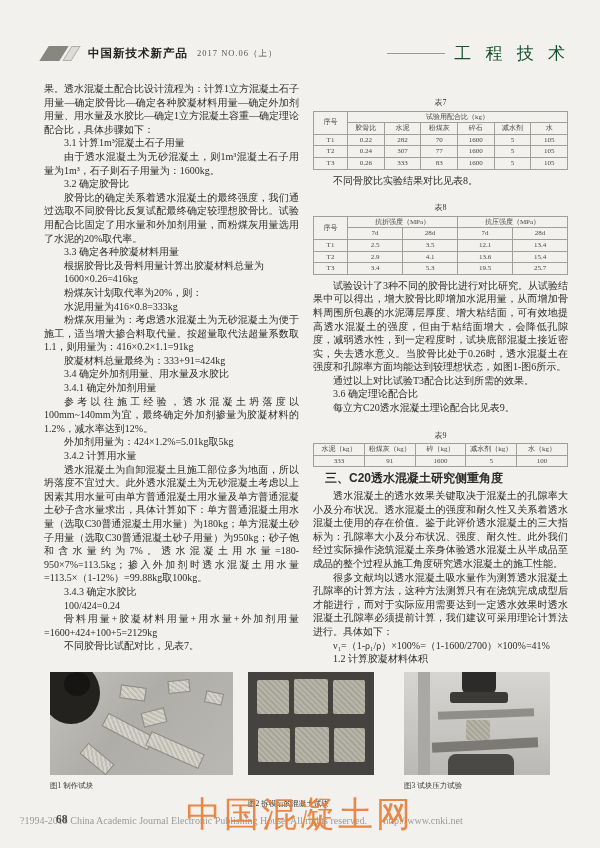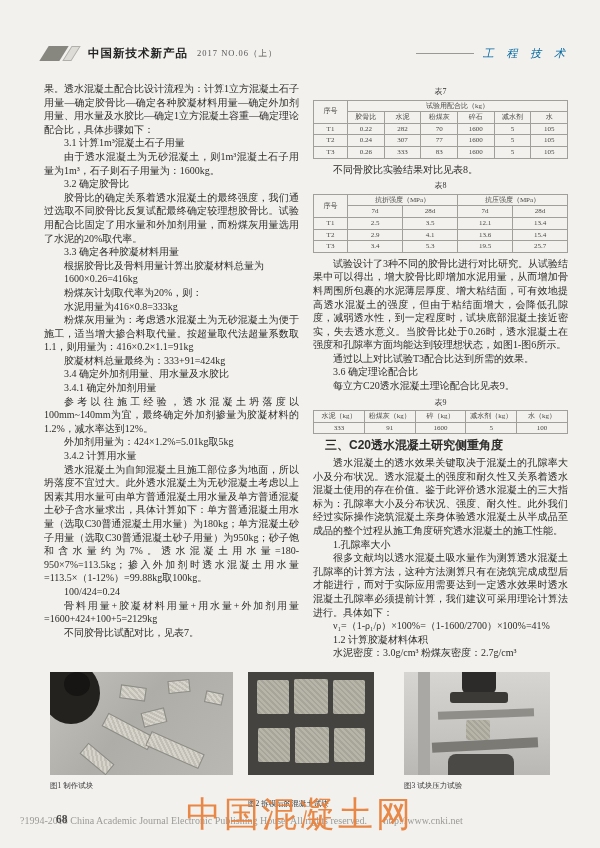--- a/index.html
+++ b/index.html
@@ -14,32 +14,32 @@
             display:flex; align-items:center;margin-top:10px; }
   .logo { display:flex; align-items:center; }
   .logo .solid { width:20px; height:15px; background:#87867f; transform:skewX(-32deg); }
   .logo .outline { width:9px; height:15px; border:1px solid #b0afa9; background:#dddcd7;
                    transform:skewX(-32deg); margin-left:3px; }
   .journal-name { font-family:"Liberation Sans","DejaVu Sans",sans-serif; font-weight:bold;
                   font-size:11.5px; margin-left:12px; letter-spacing:1px; color:#222; }
   .issue { font-size:8.5px; color:#555; margin-left:9px; letter-spacing:1px; margin-top:2px; }
   .spacer { flex:1; }
   .rule { width:58px; height:1px; background:#9a9996; margin-right:9px; }
-  .section-name { font-style:italic; font-size:11px; letter-spacing:5px; color:#0369a1; }
+  .section-name { font-size:17px; letter-spacing:5px; color:#14532d; }
   
   .columns { position:absolute; top:82px; left:44px; width:524px; height:584px;
              display:flex; gap:14px; }
   .col { width:255px; height:100%; overflow:hidden; text-align:justify;
          font-size:10px; line-height:13.6px; }
   .col p { margin:0; }
   .ind { text-indent:2em; }
   .bighead { font-family:"Liberation Sans","DejaVu Sans",sans-serif; font-weight:bold;
              font-size:12px; text-indent:1em; margin:5px 0 3px !important; }
   
-  .ttitle { text-align:center; font-size:8px; color:#333; margin:3px 0 1px !important;
+  .ttitle { text-align:center; font-size:8px; color:#333; margin:14px 0 1px !important;
             text-indent:0; }
   table.dt { width:100%; border-collapse:collapse; font-size:7px; color:#4a4946;
              text-align:center; margin:1px 0 4px; table-layout:fixed; }
   table.dt td, table.dt th { border:0.6px solid #a09f9a; padding:1px 0; font-weight:normal;
              line-height:8.6px; overflow:hidden; white-space:nowrap; }
   table.dt .idcol { width:34px; }
   
   .photo { position:absolute; top:672px; height:103px; overflow:hidden; }
   .caption { position:absolute; top:781px; font-size:7.5px; color:#333; text-align:left; }
   .ph1 { left:50px; width:183px;
@@ -94,20 +94,21 @@
       <p class="ind">粉煤灰计划取代率为20%，则：</p>
       <p class="ind">水泥用量为416×0.8=333kg</p>
       <p class="ind">粉煤灰用量为：考虑透水混凝土为无砂混凝土为便于施工，适当增大掺合料取代量。按超量取代法超量系数取1.1，则用量为：416×0.2×1.1=91kg</p>
       <p class="ind">胶凝材料总量最终为：333+91=424kg</p>
       <p class="ind">3.4 确定外加剂用量、用水量及水胶比</p>
       <p class="ind">3.4.1 确定外加剂用量</p>
       <p class="ind">参考以往施工经验，透水混凝土坍落度以100mm~140mm为宜，最终确定外加剂掺量为胶凝材料的1.2%，减水率达到12%。</p>
       <p class="ind">外加剂用量为：424×1.2%=5.01kg取5kg</p>
       <p class="ind">3.4.2 计算用水量</p>
       <p class="ind">透水混凝土为自卸混凝土且施工部位多为地面，所以坍落度不宜过大。此外透水混凝土为无砂混凝土考虑以上因素其用水量可由单方普通混凝土用水量及单方普通混凝土砂子含水量求出，具体计算如下：单方普通混凝土用水量（选取C30普通混凝土用水量）为180kg；单方混凝土砂子用量（选取C30普通混凝土砂子用量）为950kg；砂子饱和含水量约为7%。透水混凝土用水量=180-950×7%=113.5kg；掺入外加剂时透水混凝土用水量=113.5×（1-12%）=99.88kg取100kg。</p>
+      <p class="ind">3.4.3 确定水胶比</p>
       <p class="ind">100/424=0.24</p>
       <p class="ind">骨料用量+胶凝材料用量+用水量+外加剂用量=1600+424+100+5=2129kg</p>
       <p class="ind">不同胶骨比试配对比，见表7。</p>
     </div>
 
     <div class="col">
       <p class="ttitle">表7</p>
       <table class="dt">
         <tbody>
             <tr>
@@ -212,21 +213,20 @@
           <td>91</td>
           <td>1600</td>
           <td>5</td>
           <td>100</td>
         </tr>
       </tbody>
         </table>
 
       <p class="bighead">三、C20透水混凝土研究侧重角度</p>
       <p class="ind">透水混凝土的透水效果关键取决于混凝土的孔隙率大小及分布状况。透水混凝土的强度和耐久性又关系着透水混凝土使用的存在价值。鉴于此评价透水混凝土的三大指标为：孔隙率大小及分布状况、强度、耐久性。此外我们经过实际操作浇筑混凝土亲身体验透水混凝土从半成品至成品的整个过程从施工角度研究透水混凝土的施工性能。</p>
-      <p class="ind">1.孔隙率大小</p>
       <p class="ind">很多文献均以透水混凝土吸水量作为测算透水混凝土孔隙率的计算方法，这种方法测算只有在浇筑完成成型后才能进行，而对于实际应用需要达到一定透水效果时透水混凝土孔隙率必须提前计算，我们建议可采用理论计算法进行。具体如下：</p>
       <p class="ind">ν₁=（1-ρ₁/ρ）×100%=（1-1600/2700）×100%=41%</p>
       <p class="ind">1.2 计算胶凝材料体积</p>
       <p class="ind">水泥密度：3.0g/cm³ 粉煤灰密度：2.7g/cm³</p>
 
     </div>
   </div>
 
   <div class="photo ph1">
     <div class="shape" style="left:-8px;top:-10px;width:58px;height:62px;background:#23221f;border-radius:50%;"></div>

